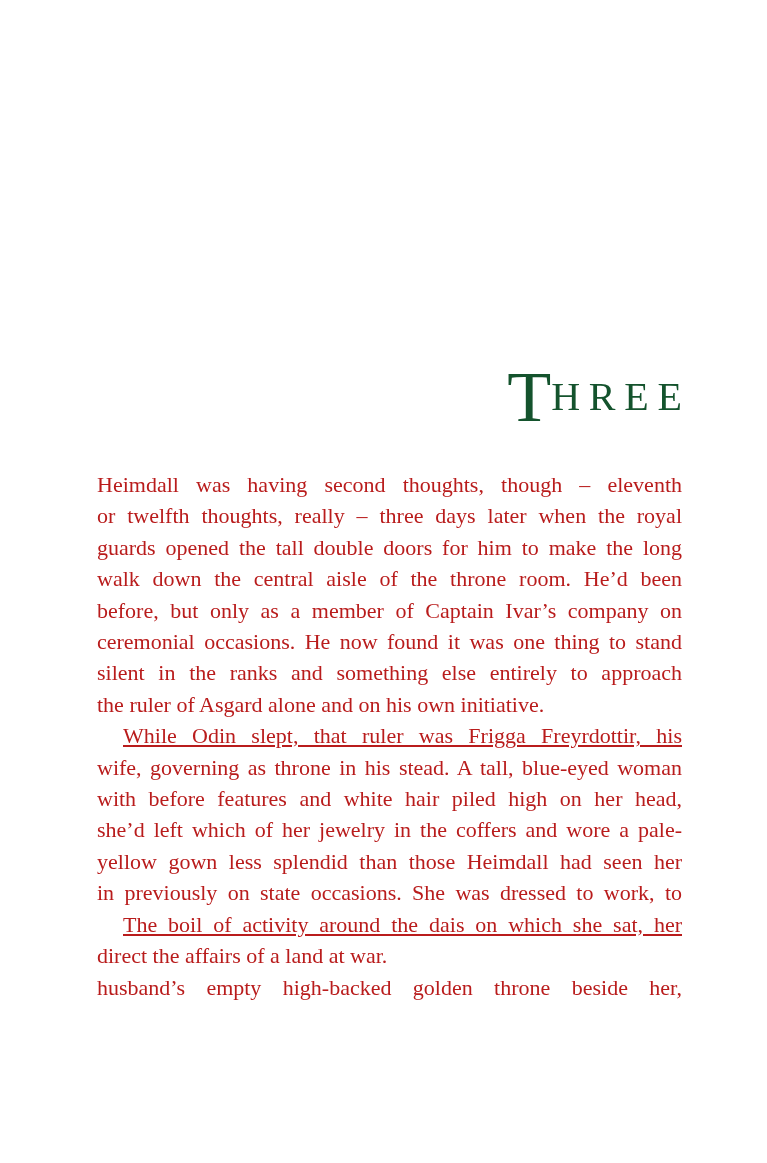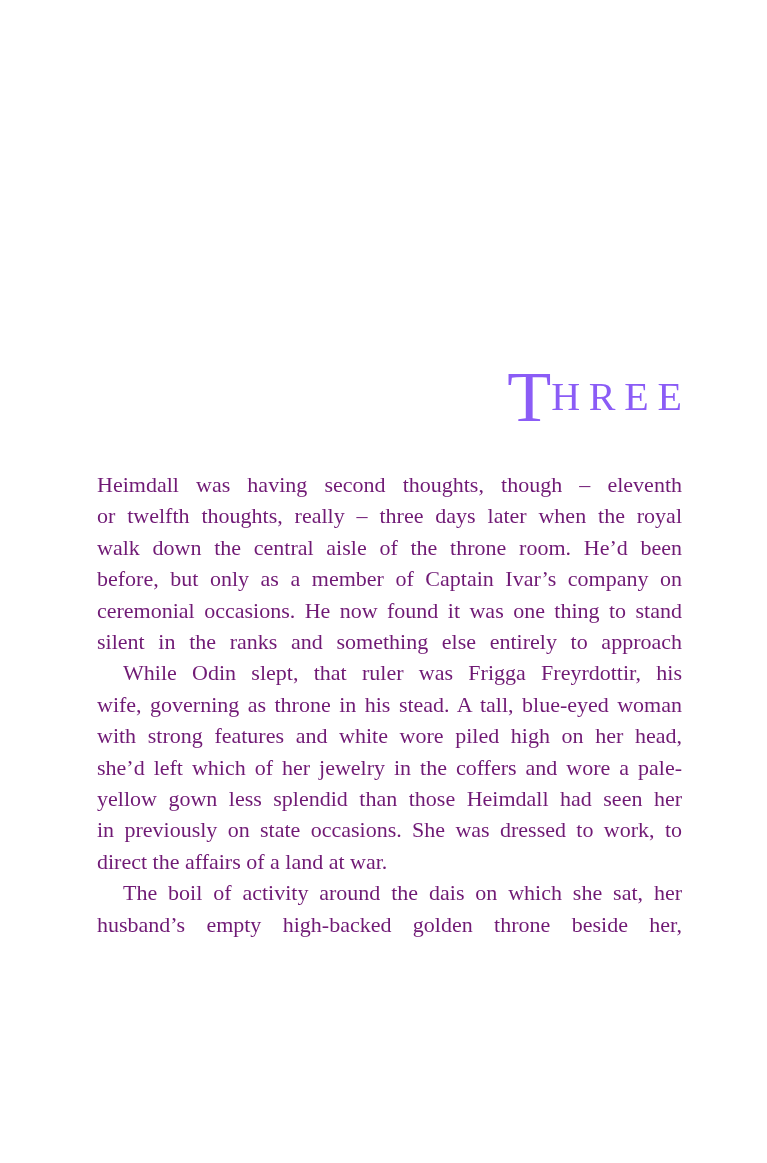--- a/index.html
+++ b/index.html
@@ -15,72 +15,75 @@
     overflow: hidden;
     font-family: "Liberation Serif", "DejaVu Serif", serif;
     color: #1d1d1d;
   }
   .chapter-heading {
     position: absolute;
     top: 361px;
     right: 85px;
     white-space: nowrap;
     line-height: 1;
-    color: #8b5cf6;
+    color: #14532d;
   }
   .chapter-heading .initial {
     font-size: 72px;
     line-height: 1;
   }
   .chapter-heading .rest {
     font-size: 40px;
     letter-spacing: 0.22em;
     margin-right: -0.22em;
     vertical-align: 11px;
   }
   .page-text {
     position: absolute;
     top: 469px;
     left: 97px;
     right: 85px;
     font-size: 22px;
     line-height: 31.4px;
-    color: #701a75;
+    color: #b91c1c;
   }
   .line {
     text-align: justify;
     text-align-last: justify;
   }
   .line.last {
     text-align-last: left;
   }
   .line.indent {
     text-indent: 26px;
+    text-decoration: underline;
   }
 </style>
 </head>
 <body>
 
 <div class="page">
 
   <div class="chapter-heading">
     <span class="initial">T</span><span class="rest">HREE</span>
   </div>
 
   <div class="page-text">
       <div class="line">Heimdall was having second thoughts, though – eleventh</div>
       <div class="line">or twelfth thoughts, really – three days later when the royal</div>
+      <div class="line">guards opened the tall double doors for him to make the long</div>
       <div class="line">walk down the central aisle of the throne room. He’d been</div>
       <div class="line">before, but only as a member of Captain Ivar’s company on</div>
       <div class="line">ceremonial occasions. He now found it was one thing to stand</div>
       <div class="line">silent in the ranks and something else entirely to approach</div>
+      <div class="line last">the ruler of Asgard alone and on his own initiative.</div>
       <div class="line indent">While Odin slept, that ruler was Frigga Freyrdottir, his</div>
       <div class="line">wife, governing as throne in his stead. A tall, blue-eyed woman</div>
-      <div class="line">with strong features and white wore piled high on her head,</div>
+      <div class="line">with before features and white hair piled high on her head,</div>
       <div class="line">she’d left which of her jewelry in the coffers and wore a pale-</div>
       <div class="line">yellow gown less splendid than those Heimdall had seen her</div>
       <div class="line">in previously on state occasions. She was dressed to work, to</div>
+      <div class="line indent">The boil of activity around the dais on which she sat, her</div>
       <div class="line last">direct the affairs of a land at war.</div>
-      <div class="line indent">The boil of activity around the dais on which she sat, her</div>
       <div class="line">husband’s empty high-backed golden throne beside her,</div>
     </div>
 
 </div>
 
 </body></html>

